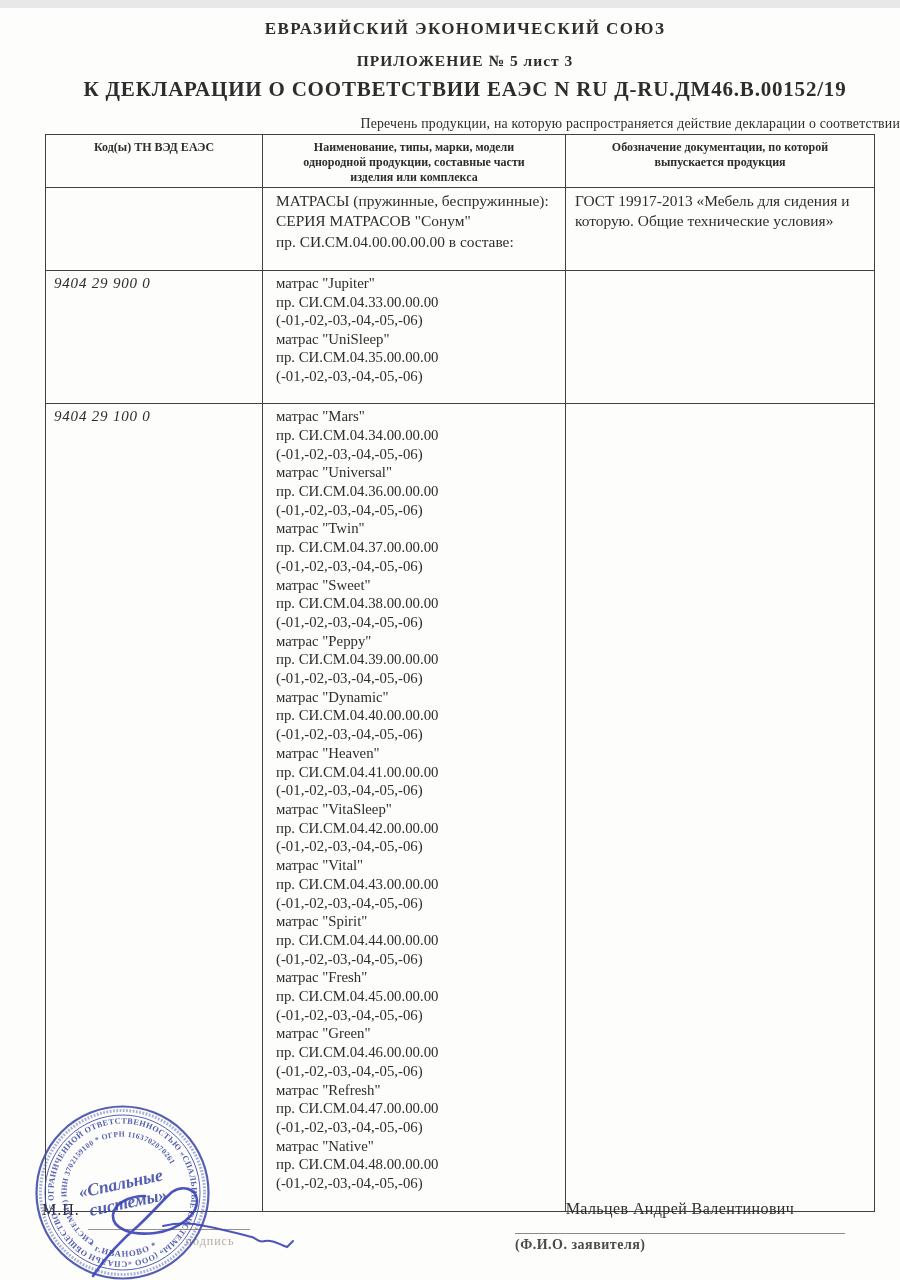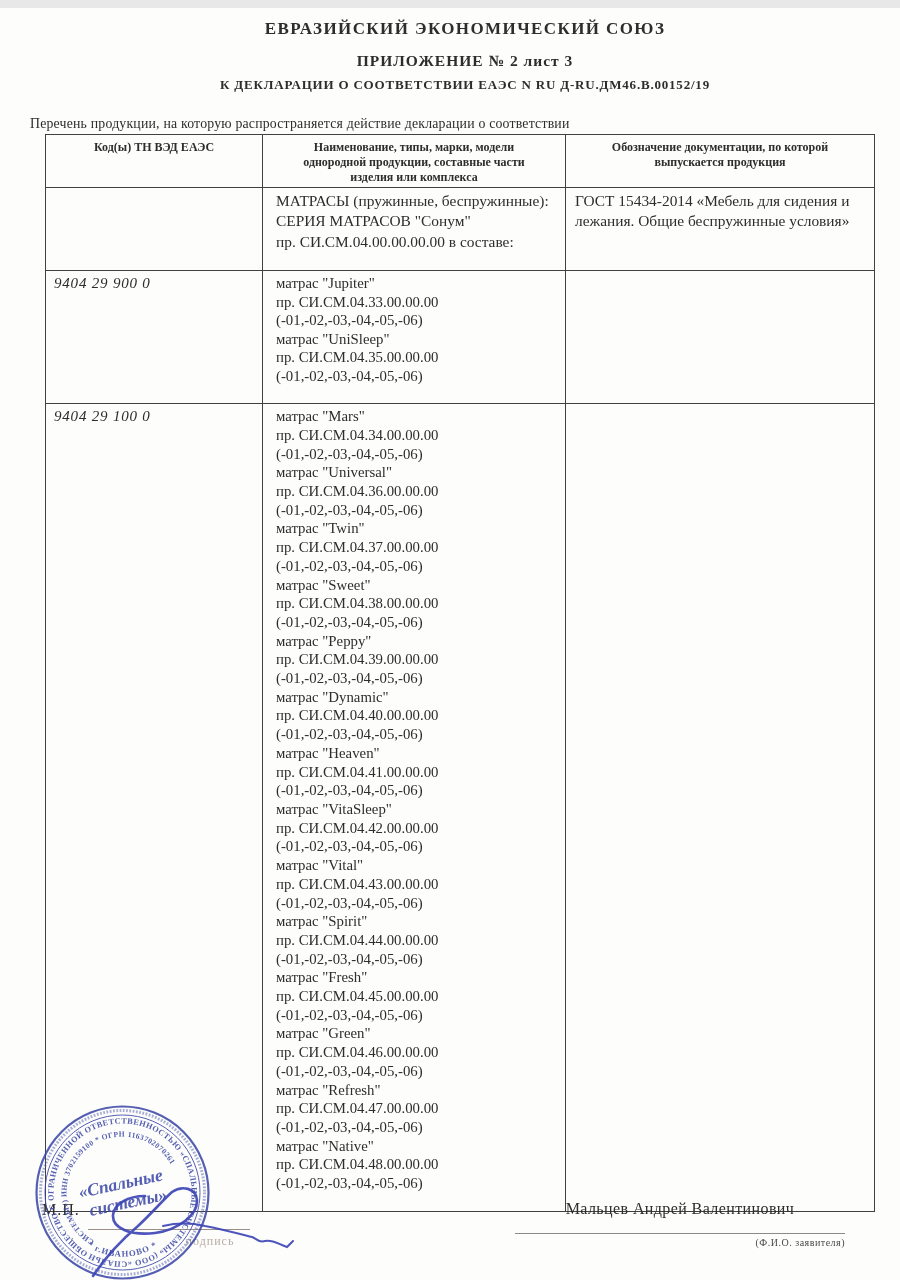--- a/index.html
+++ b/index.html
@@ -6,22 +6,22 @@
   .page{
     position:relative;width:900px;height:1280px;margin:8px auto;
     background:#fdfdfb;overflow:hidden;
     font-family:"Liberation Serif","DejaVu Serif",serif;
     color:#2d2d2d;
   }
   
   .doc-header{position:absolute;left:30px;top:0;width:870px;text-align:center;}
   .title-1{margin-top:11px;font-size:17px;font-weight:bold;letter-spacing:1.4px;}
   .title-2{margin-top:13px;font-size:15.5px;font-weight:bold;letter-spacing:1px;}
-  .title-3{margin-top:7px;font-size:13px;font-weight:bold;letter-spacing:0.8px;}
-  .subtitle{position:absolute;left:30px;top:108px;width:870px;text-align:left;
+  .title-3{margin-top:7px;font-size:21px;font-weight:bold;letter-spacing:0.8px;}
+  .subtitle{position:absolute;left:30px;top:108px;width:870px;text-align:right;
     font-size:13.8px;letter-spacing:0.2px;}
   
   table.products{
     position:absolute;left:45px;top:126px;width:829px;
     border-collapse:collapse;table-layout:fixed;
   }
   table.products th, table.products td{
     border:1.5px solid #414141;vertical-align:top;overflow:hidden;
   }
   table.products thead tr{height:51px;}
@@ -39,34 +39,34 @@
   tr.row-1{height:111px;}
   tr.row-2 .line{line-height:18.7px;}
   
   .mp-label{position:absolute;left:42px;top:1193px;font-size:16px;letter-spacing:1px;z-index:2;}
   .sig-line{position:absolute;left:88px;top:1221px;width:162px;border-top:1px solid #9a8f86;z-index:2;}
   .sig-caption{position:absolute;left:150px;top:1226px;width:120px;text-align:center;
     font-size:12px;color:#a08f85;opacity:0.75;z-index:2;letter-spacing:1px;}
   .applicant{position:absolute;left:515px;top:1192px;width:330px;text-align:center;
     font-size:16px;letter-spacing:0.4px;z-index:2;}
   .applicant-line{position:absolute;left:515px;top:1225px;width:330px;border-top:1px solid #8a8a8a;z-index:2;}
-  .applicant-caption{position:absolute;left:515px;top:1229px;width:330px;text-align:right;
-    font-size:10px;color:#4a4a4a;letter-spacing:0.5px;z-index:2;}
+  .applicant-caption{position:absolute;left:515px;top:1229px;width:330px;text-align:left;
+    font-size:14px;color:#4a4a4a;letter-spacing:0.5px;z-index:2;font-weight:bold;}
   
   .stamp-svg{position:absolute;left:30px;top:1092px;z-index:3;pointer-events:none;opacity:0.88;}
   .signature-svg{position:absolute;left:55px;top:1118px;z-index:4;pointer-events:none;}
 </style>
 </head>
 <body>
 
 <div class="page">
 
   <div class="doc-header">
     <div class="title-1">ЕВРАЗИЙСКИЙ ЭКОНОМИЧЕСКИЙ СОЮЗ</div>
-    <div class="title-2">ПРИЛОЖЕНИЕ № 2 лист 3</div>
+    <div class="title-2">ПРИЛОЖЕНИЕ № 5 лист 3</div>
     <div class="title-3">К ДЕКЛАРАЦИИ О СООТВЕТСТВИИ ЕАЭС N RU Д-RU.ДМ46.В.00152/19</div>
   </div>
   <div class="subtitle">Перечень продукции, на которую распространяется действие декларации о соответствии</div>
 
   <table class="products">
     <colgroup>
       <col style="width:217px">
         <col style="width:303px">
         <col style="width:309px">
     </colgroup>
@@ -79,22 +79,22 @@
     </thead>
     <tbody id="table-body">
         <tr class="row-0">
           <td class="c-code"></td>
           <td class="c-prod">
             <div class="line">МАТРАСЫ (пружинные, беспружинные):</div>
             <div class="line">СЕРИЯ МАТРАСОВ "Сонум"</div>
             <div class="line">пр. СИ.СМ.04.00.00.00.00 в составе:</div>
           </td>
           <td class="c-doc">
-            <div class="line">ГОСТ 15434-2014 «Мебель для сидения и</div>
-            <div class="line">лежания. Общие беспружинные условия»</div>
+            <div class="line">ГОСТ 19917-2013 «Мебель для сидения и</div>
+            <div class="line">которую. Общие технические условия»</div>
           </td>
         </tr>
         <tr class="row-1">
           <td class="c-code">9404 29 900 0</td>
           <td class="c-prod">
             <div class="line">матрас "Jupiter"</div>
             <div class="line">пр. СИ.СМ.04.33.00.00.00</div>
             <div class="line">(-01,-02,-03,-04,-05,-06)</div>
             <div class="line">матрас "UniSleep"</div>
             <div class="line">пр. СИ.СМ.04.35.00.00.00</div>

